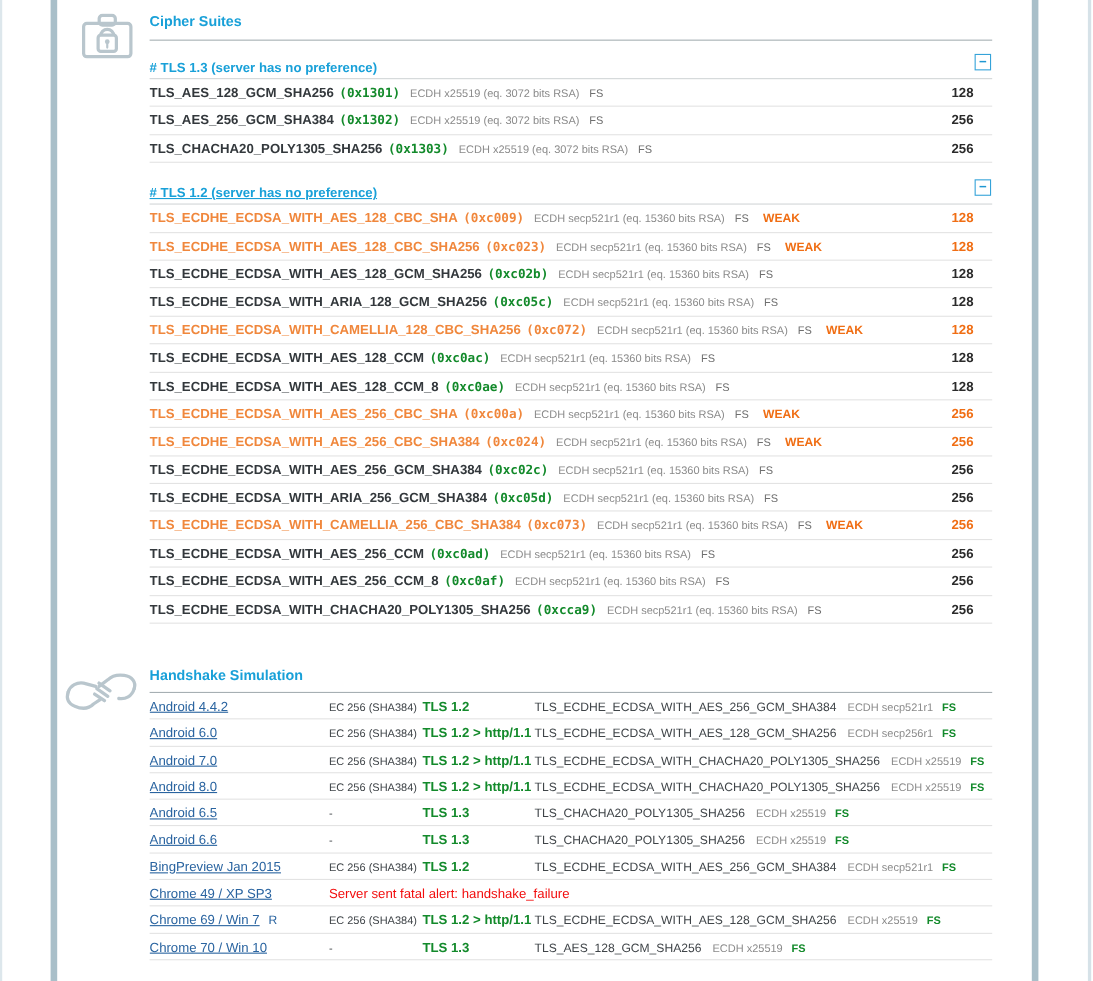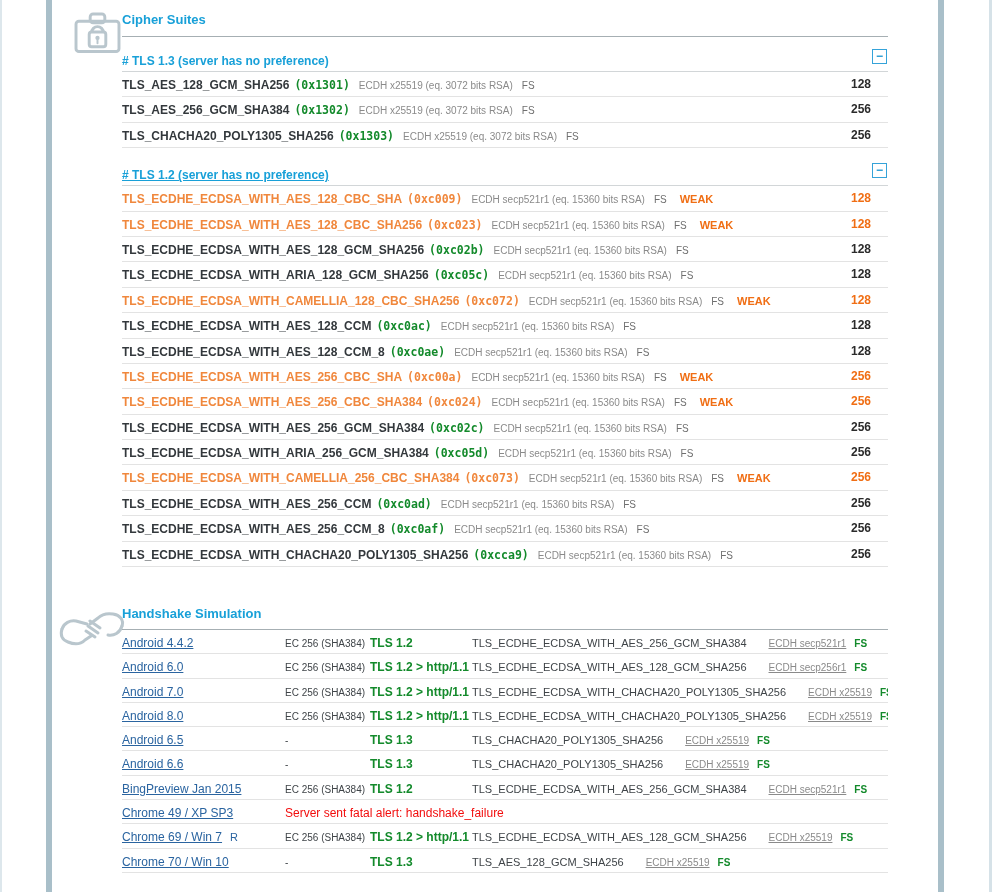--- a/index.html
+++ b/index.html
@@ -12,21 +12,21 @@
   .v-line{position:absolute;top:0;bottom:0;}
   #edge-left{left:0;width:2px;background:#dde7ec;}
   #border-left{left:46px;width:6px;background:var(--box-border);}
   #border-right{left:938px;width:6px;background:var(--box-border);}
   #edge-right{left:989px;width:3px;background:#d6e2e8;}
 
   .section-icon{position:absolute;}
   #briefcase-icon{left:74px;top:12px;}
   #handshake-icon{left:58px;top:608px;}
 
-  .section{position:absolute;left:122px;width:766px;}
+  .section{position:absolute;left:136px;width:766px;}
   #cipher-section{top:11px;}
   #handshake-section{top:606px;}
 
   .section-title{
     font-size:13px;font-weight:bold;color:var(--header-blue);
     height:25px;line-height:18px;
     border-bottom:1px solid var(--header-line);
   }
   #handshake-section .section-title{height:23px;line-height:16px;}
 
@@ -67,21 +67,21 @@
     border-bottom:1px solid var(--row-line);
     white-space:nowrap;overflow:hidden;
     box-sizing:border-box;
   }
   .hs-client{display:inline-block;width:163px;vertical-align:baseline;}
   .hs-client a{color:var(--link-blue);text-decoration:underline;font-size:12px;}
   .hs-ref{font-size:11px;color:var(--link-blue);margin-left:8px;}
   .hs-key{display:inline-block;width:85px;font-size:10px;color:#3f4448;}
   .hs-proto{display:inline-block;width:102px;font-size:12px;font-weight:bold;color:var(--green);}
   .hs-suite{font-size:11px;color:#3f4448;}
-  .hs-kex{font-size:10px;color:var(--gray);margin-left:22px;text-decoration:underline;}
+  .hs-kex{font-size:10px;color:var(--gray);margin-left:10px;}
   .hs-fs{font-size:10px;font-weight:bold;color:var(--green);margin-left:8px;}
   .hs-error{font-size:12px;color:var(--red);}
 
   svg .stroke{fill:none;stroke:var(--icon-gray);stroke-linejoin:round;stroke-linecap:round;}
 </style>
 </head>
 <body>
 
 <div class="v-line" id="edge-left"></div>
 <div class="v-line" id="border-left"></div>

